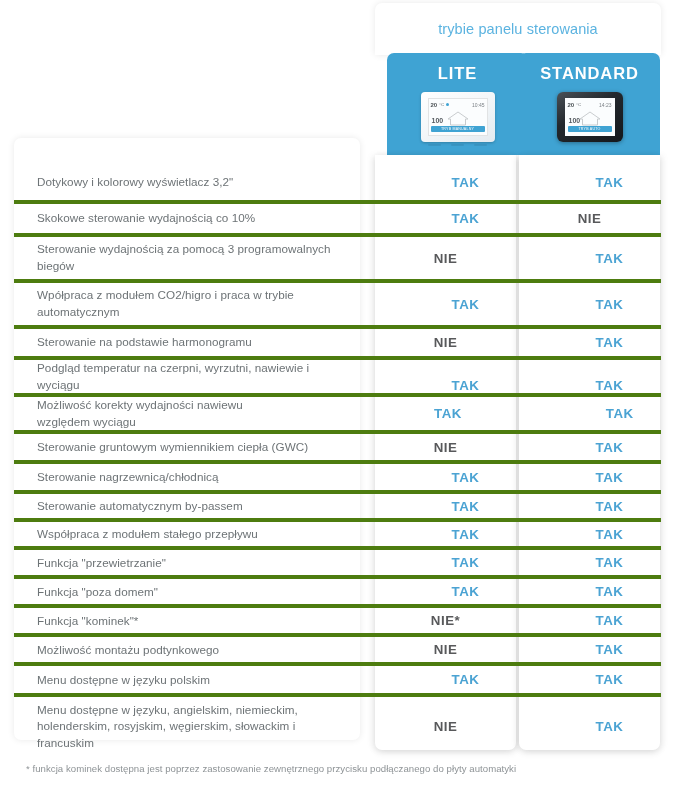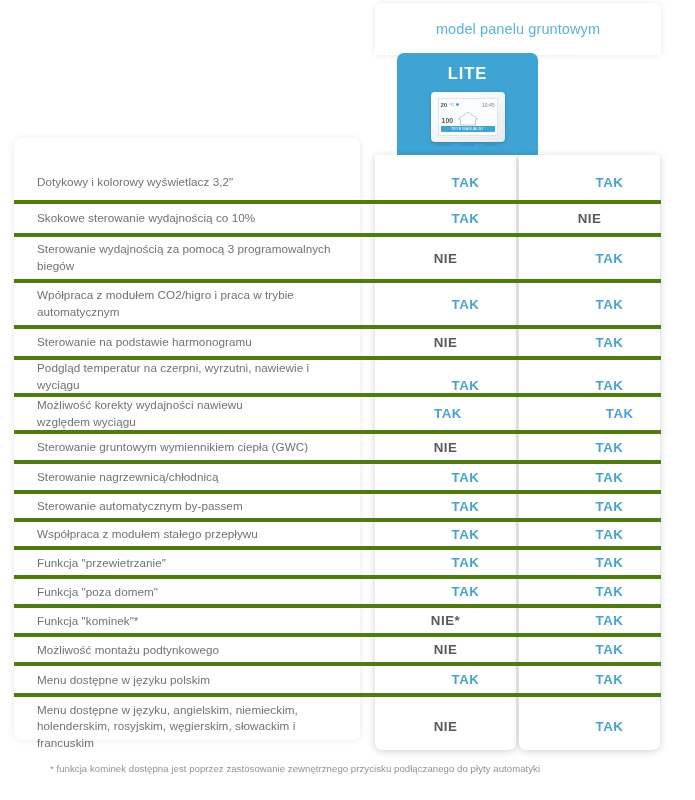--- a/index.html
+++ b/index.html
@@ -44,21 +44,21 @@
 
   
   .col-head {
     position: absolute;
     top: 53px;
     width: 141px;
     height: 102px;
     background: #3FA3D3;
     border-radius: 7px 7px 0 0;
   }
-  .col-head.lite     { left: 397px; }
+  .col-head.lite     { left: 387px; }
   .col-head.standard { left: 519px; }
 
   .col-head-label {
     position: absolute;
     top: 11px;
     left: 0;
     width: 100%;
     text-align: center;
     color: #ffffff;
     font-size: 16.5px;
@@ -220,34 +220,34 @@
   }
   .cell-val.lite { margin-left: 15px; }
   .cell-val.standard { margin-left: 3px; }
 
   .v-yes { color: #4BA3D3; padding-left: 40px; }
   .v-no  { color: #58595b; }
 
   
   .footnote {
     position: absolute;
-    left: 50px;
+    left: 26px;
     top: 763px;
     font-size: 9.6px;
     color: #8e9396;
     letter-spacing: .05px;
   }
 </style>
 </head>
 <body>
 
 <div id="page">
 
   <div class="title-card"></div>
-  <div class="title-text">model panelu gruntowym</div>
+  <div class="title-text">trybie panelu sterowania</div>
 
   <div class="col-head lite">
     <div class="col-head-label">LITE</div>
     <div class="panel-thumb thumb-lite">
       <div class="screen">
         <div class="scr-row">
           <span class="scr-temp">20</span>
           <span>°C</span>
           <span class="scr-dot"></span>
           <span class="scr-clock">10:45</span>
@@ -259,20 +259,37 @@
         <div class="scr-bar">TRYB MANUALNY</div>
       </div>
       <div class="scr-ticks">
         <span></span>
         <span></span>
         <span></span>
       </div>
     </div>
   </div>
 
+  <div class="col-head standard">
+    <div class="col-head-label">STANDARD</div>
+    <div class="panel-thumb thumb-standard">
+      <div class="screen">
+        <div class="scr-row">
+          <span class="scr-temp">20</span>
+          <span>°C</span>
+          <span class="scr-clock">14:23</span>
+        </div>
+        <svg class="scr-house" viewBox="0 0 22 15">
+          <path d="M1 8 L11 1 L21 8 L18.5 8 L18.5 14 L3.5 14 L3.5 8 Z" fill="none" stroke="#6b7176" stroke-width="1"></path>
+        </svg>
+        <div class="scr-big">100</div>
+        <div class="scr-bar">TRYB AUTO</div>
+      </div>
+    </div>
+  </div>
 
   <div class="features-card"></div>
   <div class="values-card lite"></div>
   <div class="values-card standard"></div>
 
   <div class="grid" id="grid">
       <div class="row" style="min-height: 35px;">
         <div class="cell-feature">Dotykowy i kolorowy wyświetlacz 3,2"</div>
         <div class="cell-val lite v-yes">TAK</div>
         <div class="cell-val standard v-yes">TAK</div>

